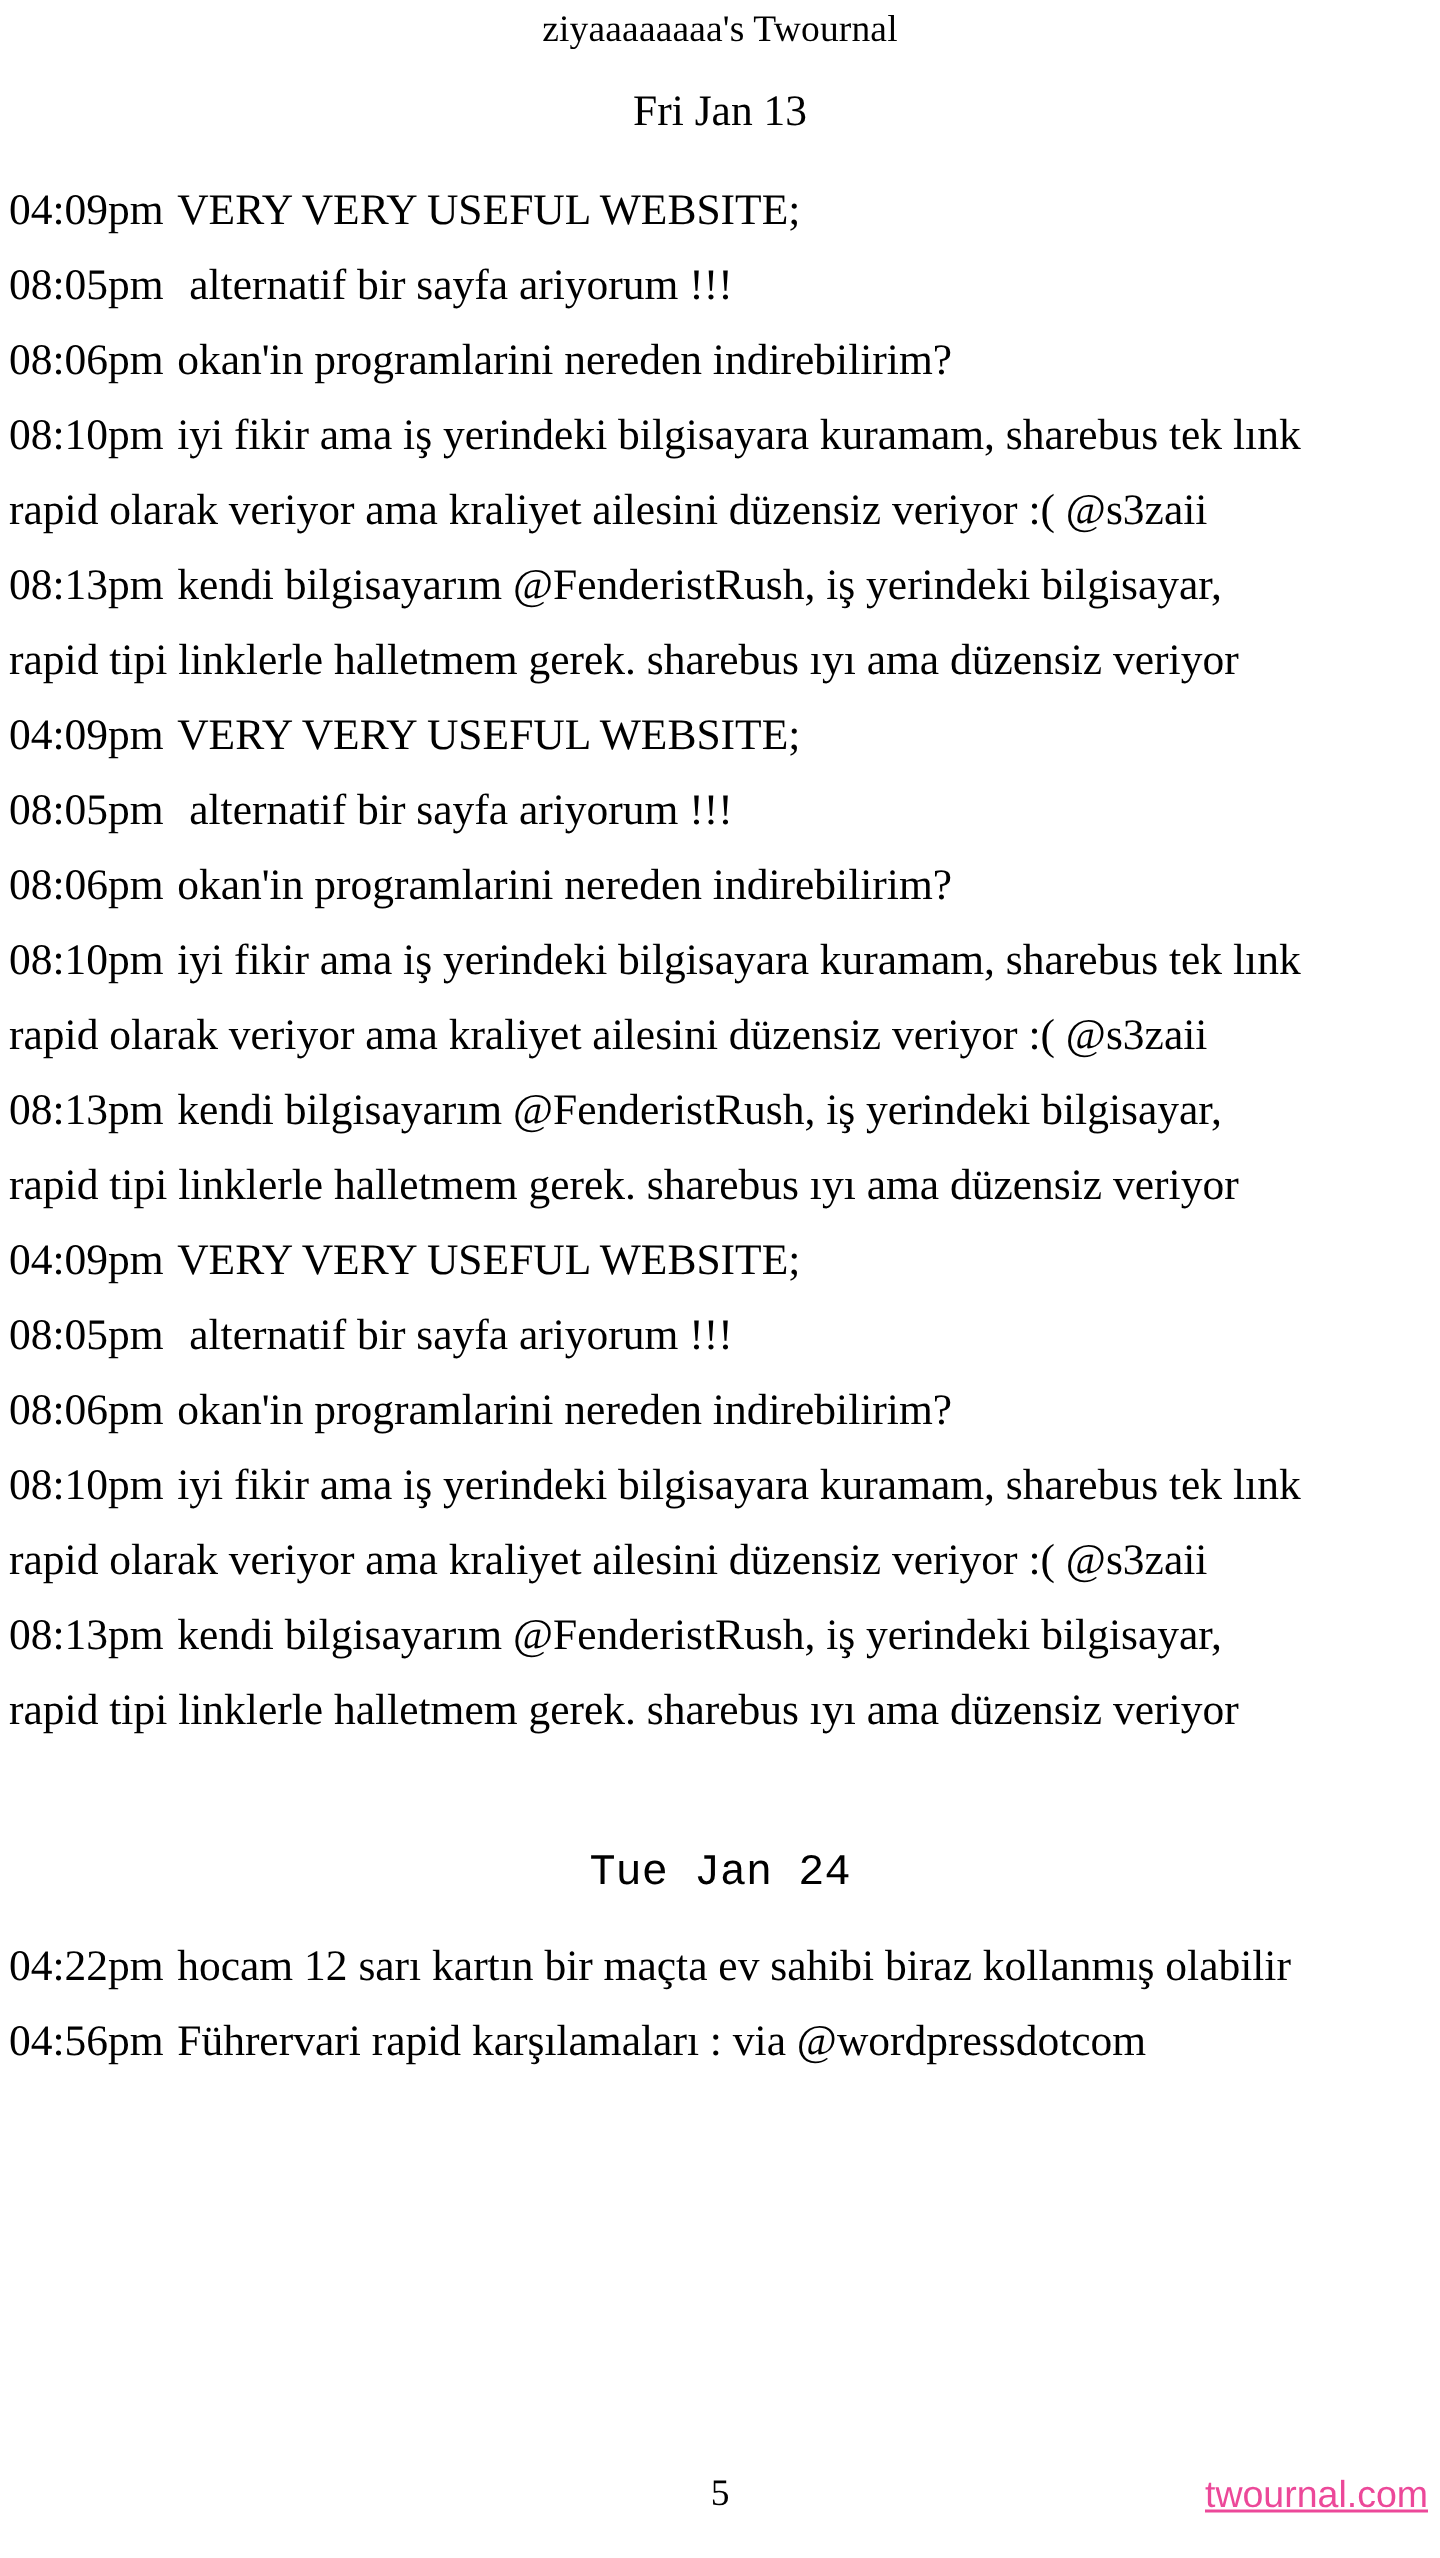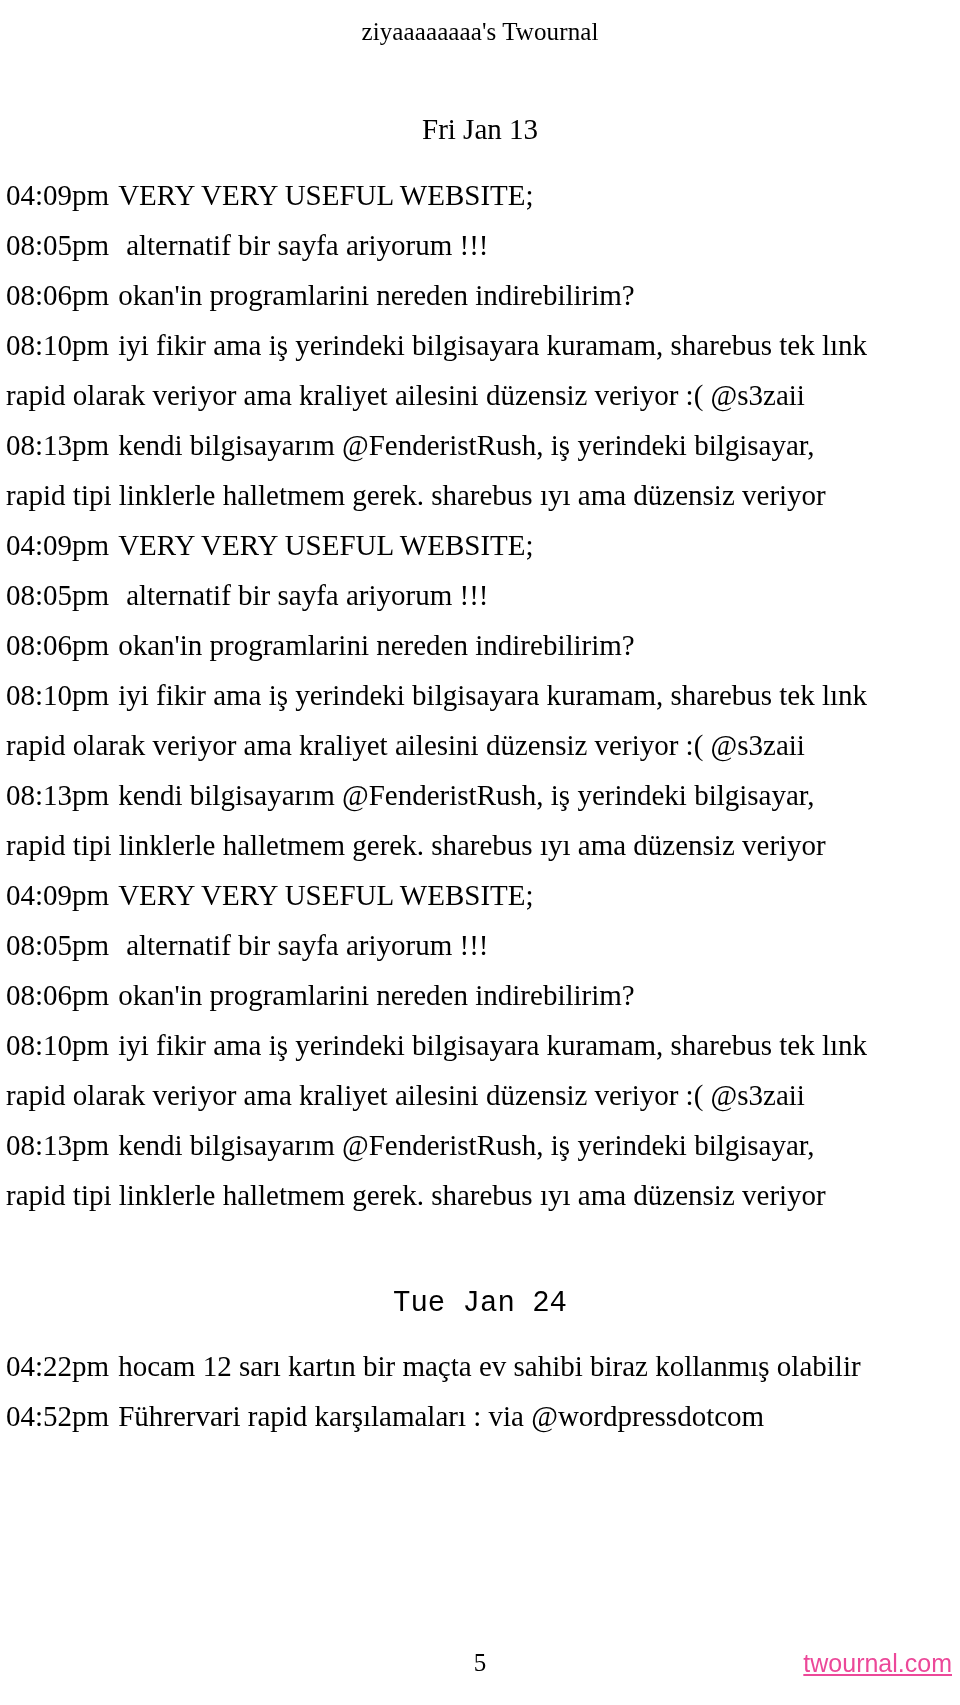--- a/index.html
+++ b/index.html
@@ -14,39 +14,39 @@
     font-family: "Liberation Serif", "DejaVu Serif", serif;
     color: #000000;
     overflow: hidden;
   }
 
   .page {
     position: relative;
     width: 960px;
     height: 1705px;
     box-sizing: border-box;
-    padding: 12px 6px;
+    padding: 0 6px;
   }
 
   
   .journal-header {
     text-align: center;
     font-size: 25px;
     line-height: 1.0;
     padding-top: 7px;
     letter-spacing: 0.1px;
   }
 
   
   .date-heading {
     text-align: center;
     font-size: 29px;
     line-height: 1.0;
   }
-  .date-heading.first { margin-top: 71px; font-family: Liberation Serif, serif; }
+  .date-heading.first { margin-top: 28px; font-family: Liberation Serif, serif; }
   .date-heading.second { margin-top: 69px; font-family: Liberation Mono, monospace; }
 
   
   .entries { margin-top: 26px; }
   .entry-line {
     font-size: 29px;
     line-height: 50px;
     white-space: nowrap;
     text-align: left;
   }
@@ -122,21 +122,21 @@
       <div class="entry-line"><span class="time">08:10pm</span><span class="msg">iyi fikir ama iş yerindeki bilgisayara kuramam, sharebus tek lınk</span></div>
       <div class="entry-line cont"><span class="msg">rapid olarak veriyor ama kraliyet ailesini düzensiz veriyor :( @s3zaii</span></div>
       <div class="entry-line"><span class="time">08:13pm</span><span class="msg">kendi bilgisayarım @FenderistRush, iş yerindeki bilgisayar,</span></div>
       <div class="entry-line cont"><span class="msg">rapid tipi linklerle halletmem gerek. sharebus ıyı ama düzensiz veriyor</span></div>
     </div>
 
   <div class="date-heading second">Tue Jan 24</div>
 
   <div class="entries second-group" id="group-1">
       <div class="entry-line"><span class="time">04:22pm</span><span class="msg">hocam 12 sarı kartın bir maçta ev sahibi biraz kollanmış olabilir</span></div>
-      <div class="entry-line"><span class="time">04:52pm</span><span class="msg">Führervari rapid karşılamaları : via @wordpressdotcom</span></div>
+      <div class="entry-line"><span class="time">04:56pm</span><span class="msg">Führervari rapid karşılamaları : via @wordpressdotcom</span></div>
     </div>
 
   <div class="footer">
     <div class="footer-page-number">5</div>
     <a class="footer-link" style="color: #ec4899;">twournal.com</a>
   </div>
 
 </div>
 
 </body></html>

